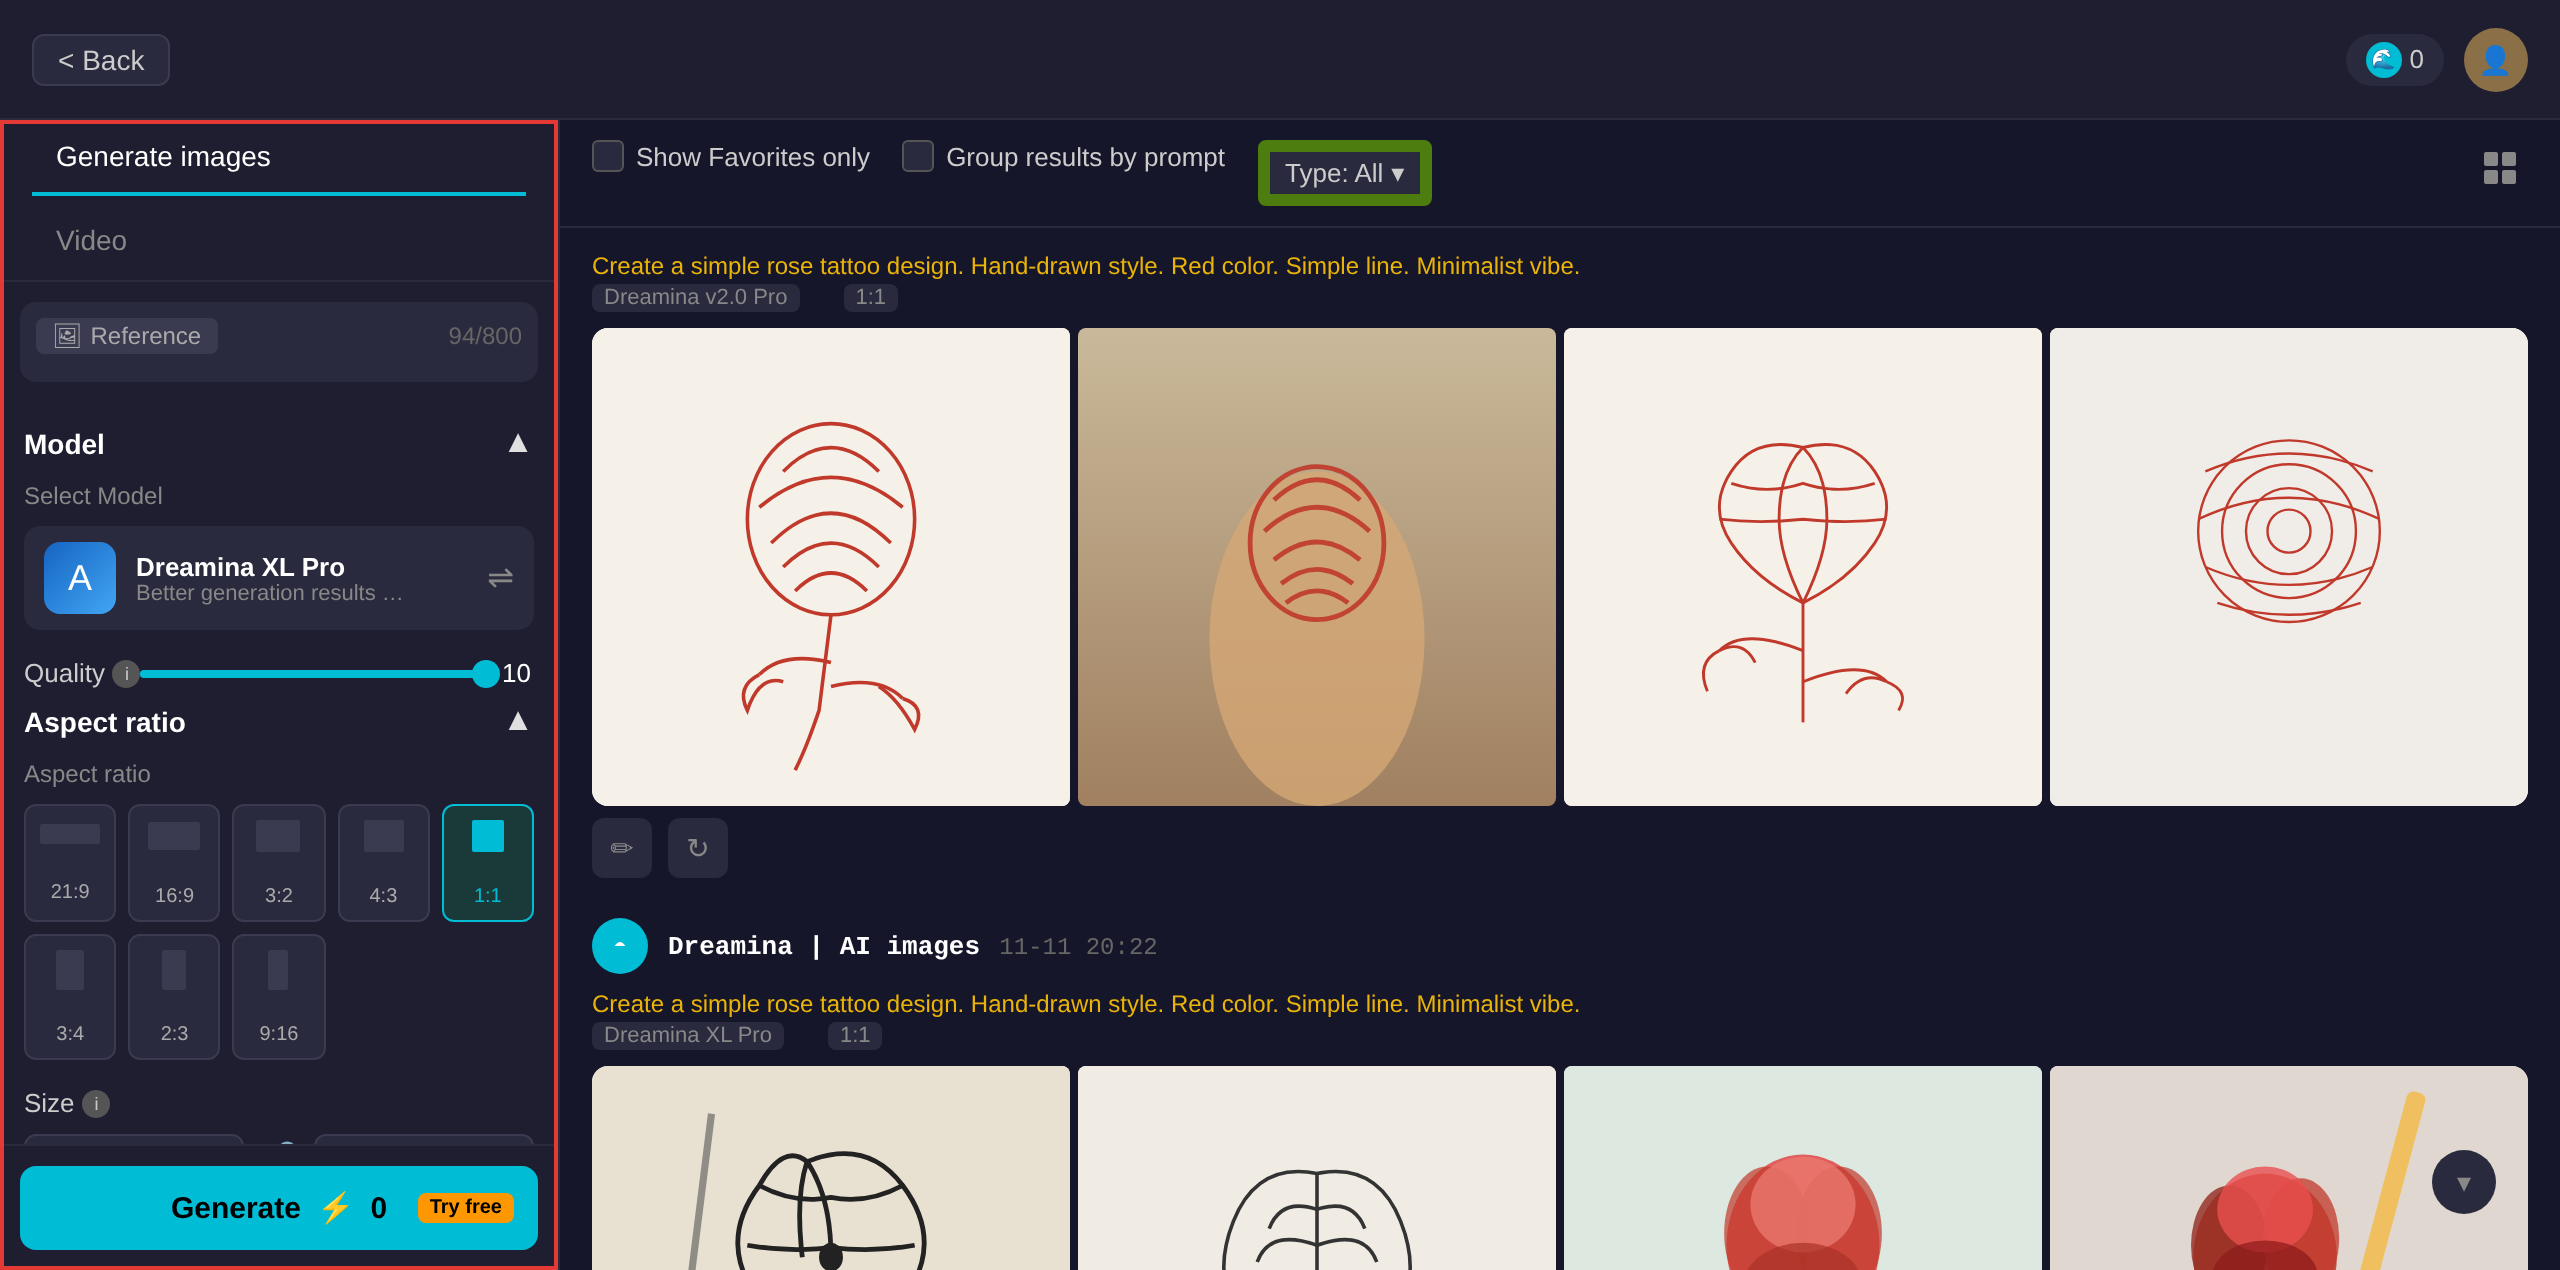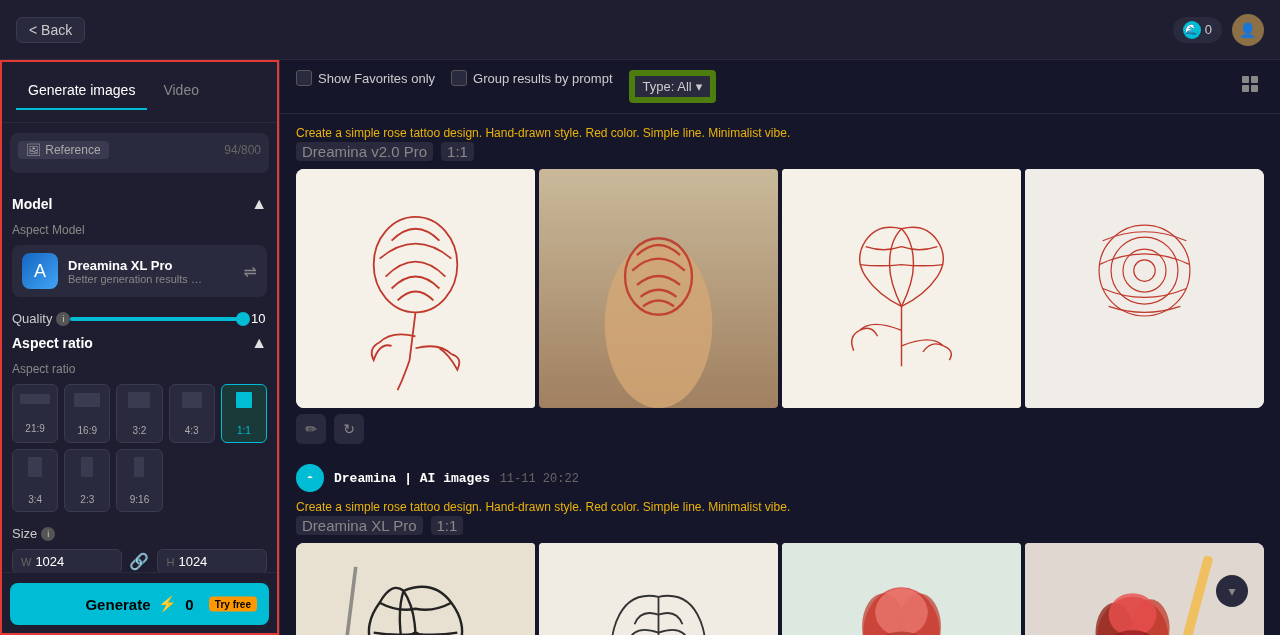--- a/index.html
+++ b/index.html
@@ -98,23 +98,24 @@
       inset: 0;
       border: 2px solid #e53935;
       pointer-events: none;
       z-index: 10;
     }
 
     
     .tabs {
       display: flex;
       border-bottom: 1px solid #2a2a3e;
-      padding: 12px 16px;
+      padding: 0 16px;
       gap: 4px;
       flex-shrink: 0;
+      flex-direction: column;
     }
     .tab {
       padding: 10px 12px;
       font-size: 14px;
       cursor: pointer;
       color: #888;
       border-bottom: 2px solid transparent;
     }
     .tab.active {
       color: #fff;
@@ -460,22 +461,22 @@
       font-size: 12px;
       color: #666;
     }
     .gen-prompt {
       font-size: 12px;
       color: #eab308;
       margin-bottom: 2px;
     }
     .gen-tags {
       display: flex;
-      gap: 8px;
-      font-size: 15px;
+      gap: 22px;
+      font-size: 11px;
       color: #666;
     }
     .gen-tag {
       background: #2a2a3e;
       border-radius: 4px;
       padding: 1px 6px;
       color: #888;
     }
 
     .image-grid {
@@ -589,21 +590,21 @@
         </div>
       </div>
     </div>
 
     <div class="panel-content">
 
       <div class="section-header">
         <span class="section-title">Model</span>
         <span>▲</span>
       </div>
-      <div class="section-label">Aspect Model</div>
+      <div class="section-label">Select Model</div>
       <div class="model-selector">
         <div class="model-icon">
           <span>A</span>
         </div>
         <div class="model-info">
           <div class="model-name">Dreamina XL Pro</div>
           <div class="model-desc">Better generation results with profes...</div>
         </div>
         <span class="model-settings-icon">⇌</span>
       </div>

